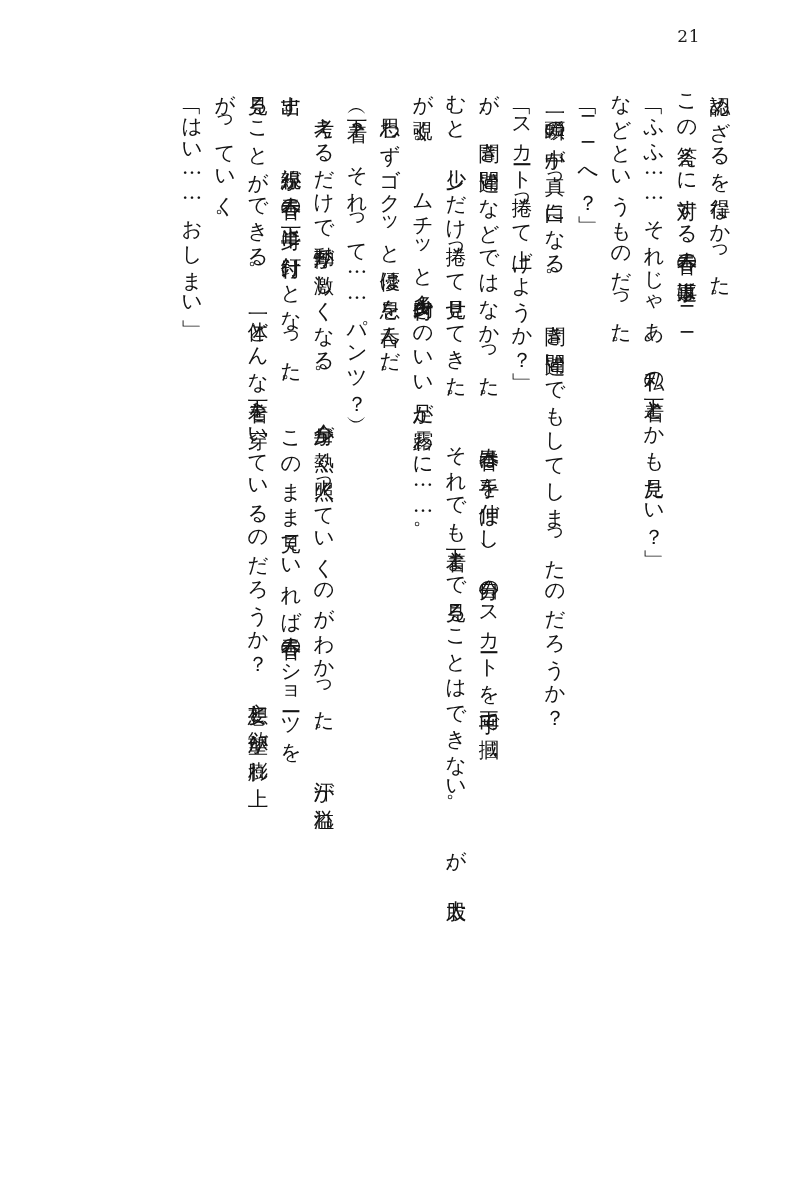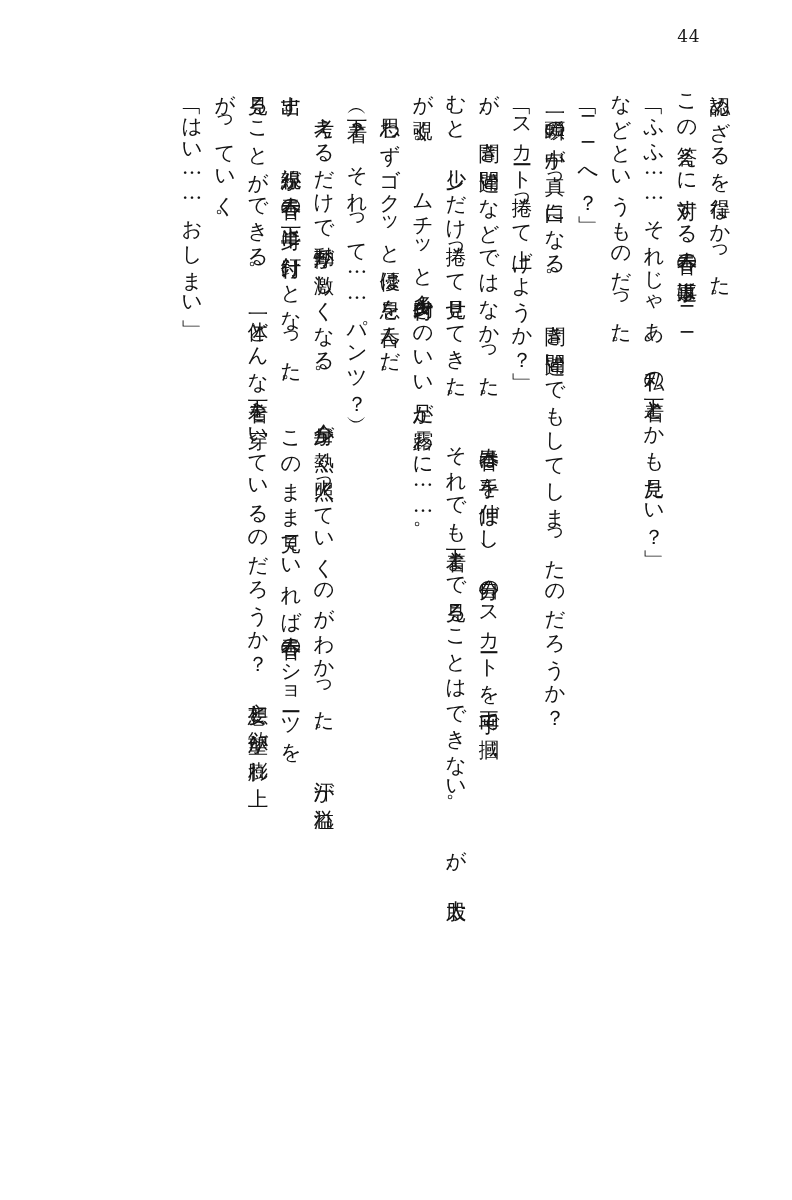--- a/index.html
+++ b/index.html
@@ -62,21 +62,21 @@
   .col.indent {
     padding-top: 22px;
     height: 1038px;
   }
 </style>
 </head>
 <body>
 
 <div class="page">
 
-  <div class="page-number">44</div>
+  <div class="page-number">21</div>
 
   <div class="body-text">
     <div class="col">認めざるを得なかった。</div>
     <div class="col">この答えに対する春香の返事は──</div>
     <div class="col indent">「ふふ……それじゃあ、私の下着とかも見たい？」</div>
     <div class="col">などというものだった。</div>
     <div class="col indent">「──へ？」</div>
     <div class="col indent">一瞬頭の中が真っ白になる。　聞き間違いでもしてしまったのだろうか？</div>
     <div class="col indent">「スカート捲って上げようか？」</div>
     <div class="col">が、聞き間違いなどではなかった。　春香は手を伸ばし、自分のスカートを両手で摑</div>

